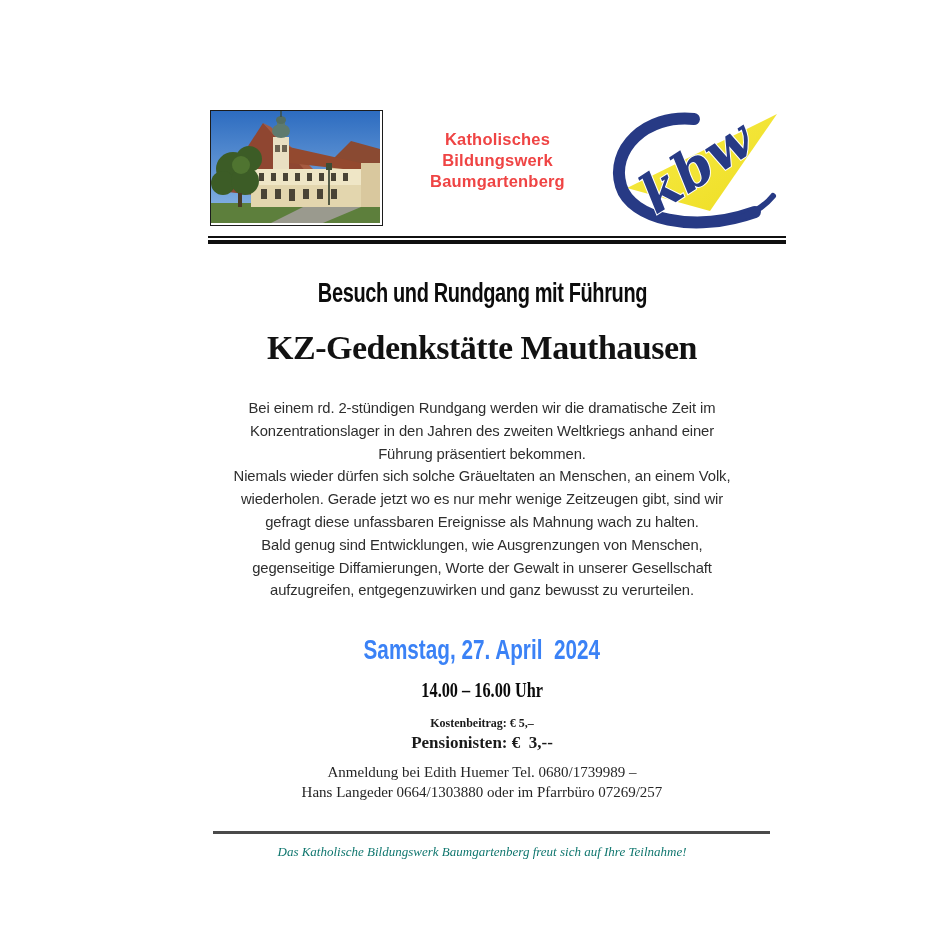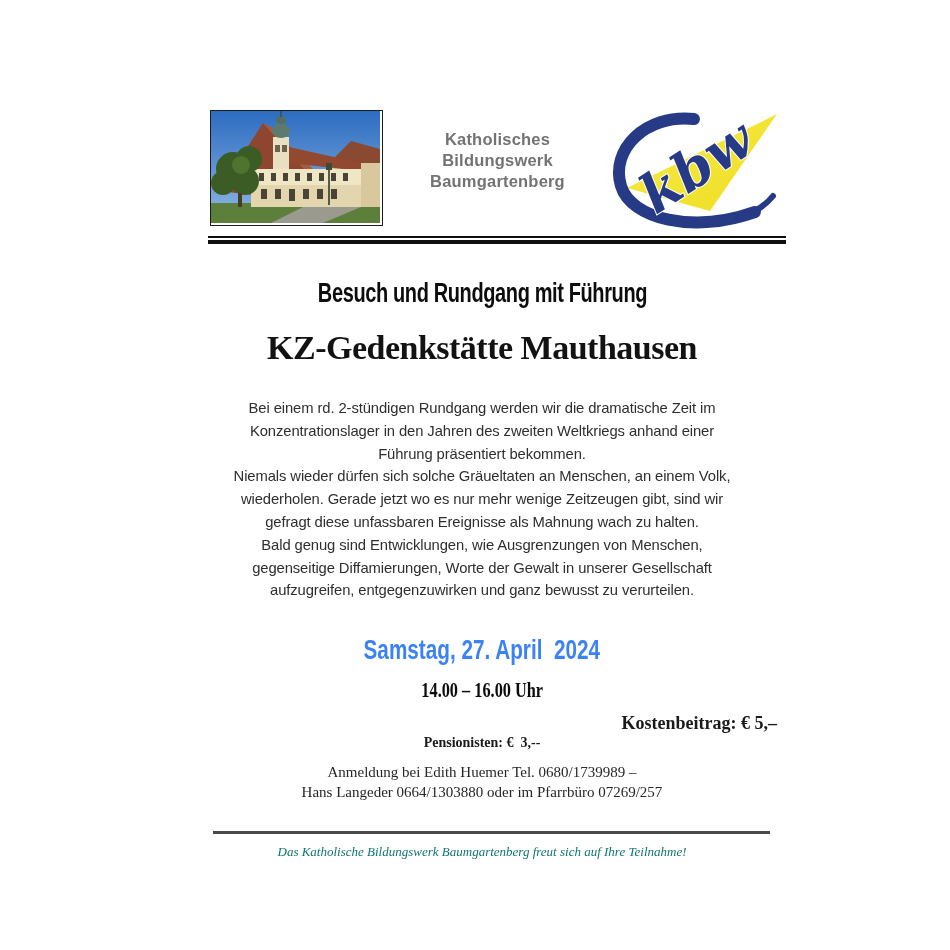--- a/index.html
+++ b/index.html
@@ -6,41 +6,41 @@
   body{
     width:950px;height:950px;background:#ffffff;position:relative;
     font-family:"Liberation Sans",sans-serif;color:#111;overflow:hidden;
   }
   .abs{position:absolute;}
 
   
   .photo-frame{left:210px;top:110px;width:171px;height:114px;border:1px solid #1c1c1c;overflow:hidden;}
   .org-name{
     left:385px;top:129px;width:225px;text-align:center;
-    font-weight:bold;font-size:16.5px;line-height:21px;color:#737373;
+    font-weight:bold;font-size:16.5px;line-height:21px;color:#ef4444;
     white-space:pre-line;letter-spacing:.2px;
   }
   .logo-box{left:597px;top:106px;width:196px;height:130px;}
 
   
   .head-rule{left:208px;top:236px;width:578px;}
   .head-rule .thin{height:2px;background:#101010;margin-bottom:2px;}
   .head-rule .thick{height:4px;background:#101010;}
 
   
   .col{left:187px;width:590px;text-align:center;}
 
   .condensed{display:inline-block;transform:scaleX(0.74);transform-origin:50% 50%;white-space:pre;}
   .kicker{top:278px;font-size:27px;line-height:30px;font-weight:bold;color:#0c0c0c;letter-spacing:-0.5px;text-decoration:underline;}
   .title{top:325px;font-family:"Liberation Serif",serif;font-weight:bold;font-size:34px;line-height:46px;color:#121212;letter-spacing:-0.5px;}
   .para{top:397px;font-size:14.8px;line-height:22.8px;color:#2e2e2e;white-space:pre-line;letter-spacing:-0.1px;}
   .date{top:630px;font-size:28px;line-height:40px;font-weight:bold;color:#3b82f6;}
   .time{top:676px;font-size:22px;line-height:28px;font-weight:bold;color:#0b0b0b;font-family:Liberation Serif, serif;}
-  .cost{top:712px;font-family:"Liberation Serif",serif;font-weight:bold;font-size:18px;line-height:22px;color:#1a1a1a;white-space:pre;text-align:right;}
-  .pens{top:734px;font-family:"Liberation Serif",serif;font-weight:bold;font-size:14px;line-height:17px;color:#1a1a1a;white-space:pre;}
+  .cost{top:712px;font-family:"Liberation Serif",serif;font-weight:bold;font-size:12px;line-height:22px;color:#1a1a1a;white-space:pre;}
+  .pens{top:734px;font-family:"Liberation Serif",serif;font-weight:bold;font-size:17px;line-height:17px;color:#1a1a1a;white-space:pre;}
   .reg{top:763px;font-family:"Liberation Serif",serif;font-size:15px;line-height:19.5px;color:#262626;white-space:pre-line;}
 
   
   .foot-rule{left:213px;top:831px;width:557px;height:3px;background:#4a4a4a;}
   .foot-text{top:840px;font-family:"Liberation Serif",serif;font-style:italic;font-size:13px;line-height:24px;color:#0f766e;}
 </style>
 </head>
 <body>
 
 <div class="abs photo-frame">

